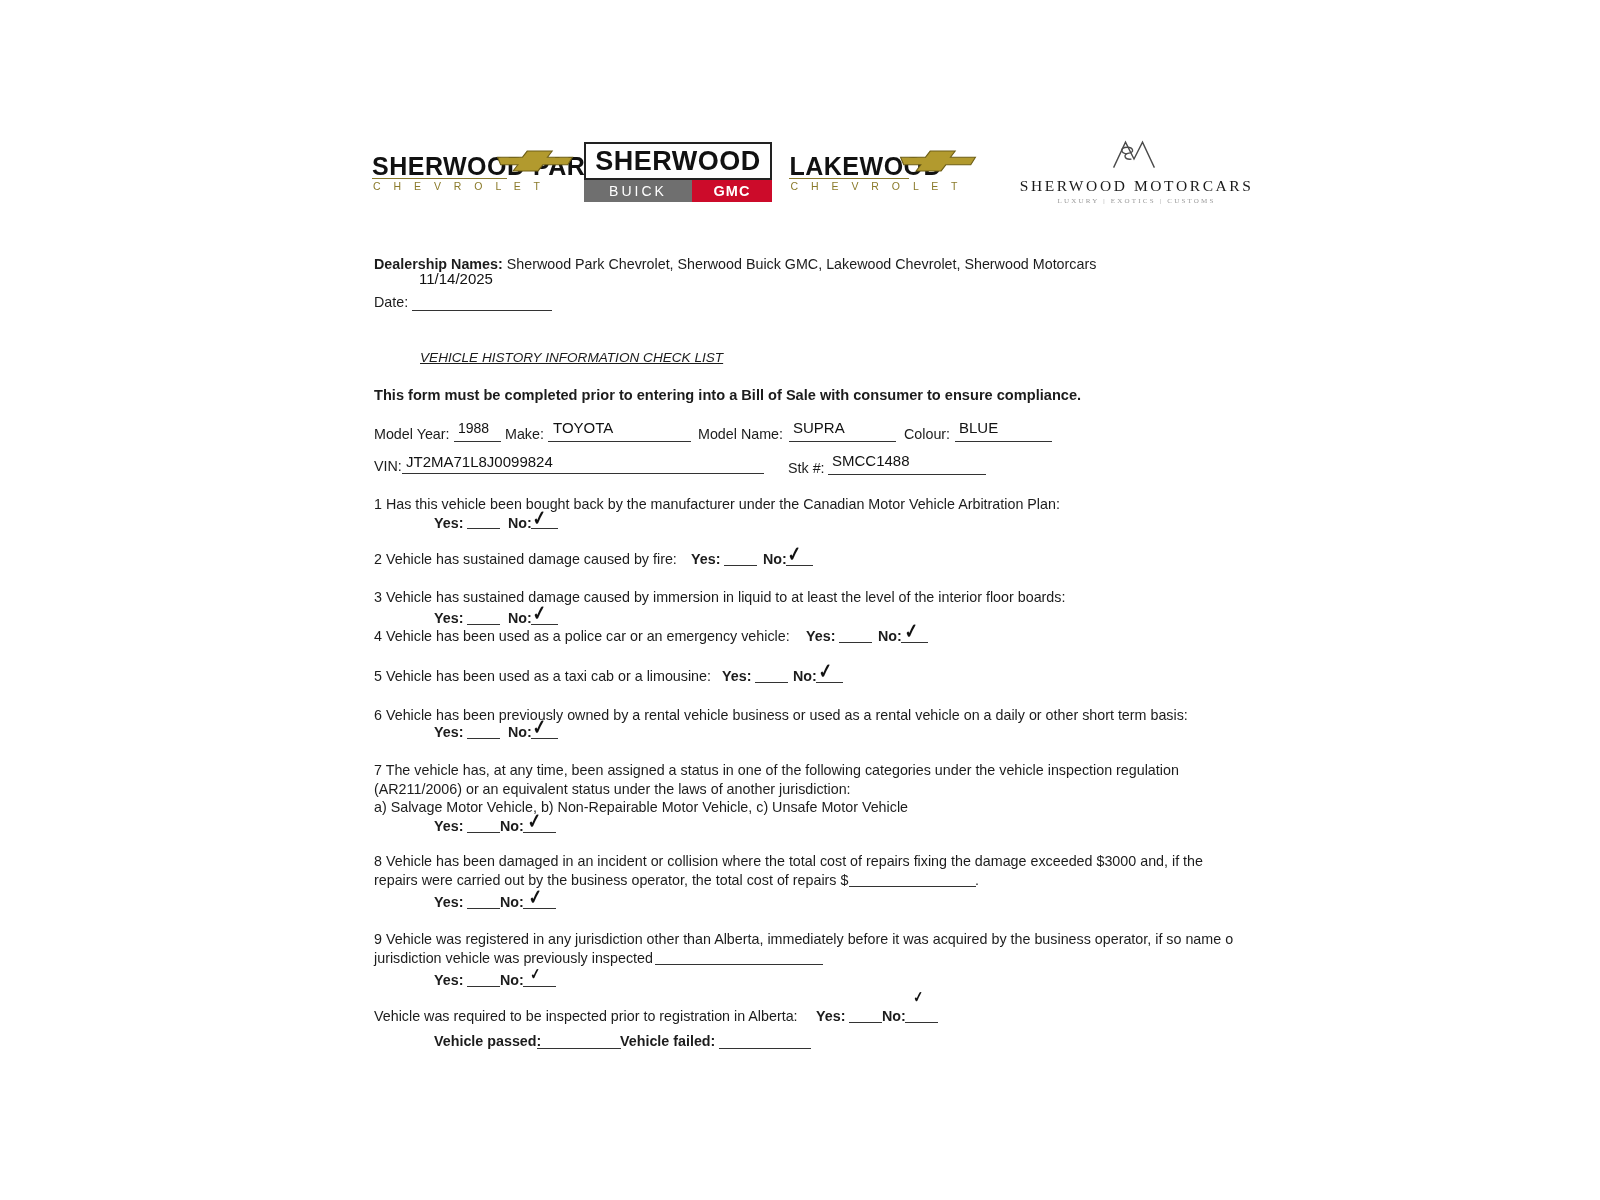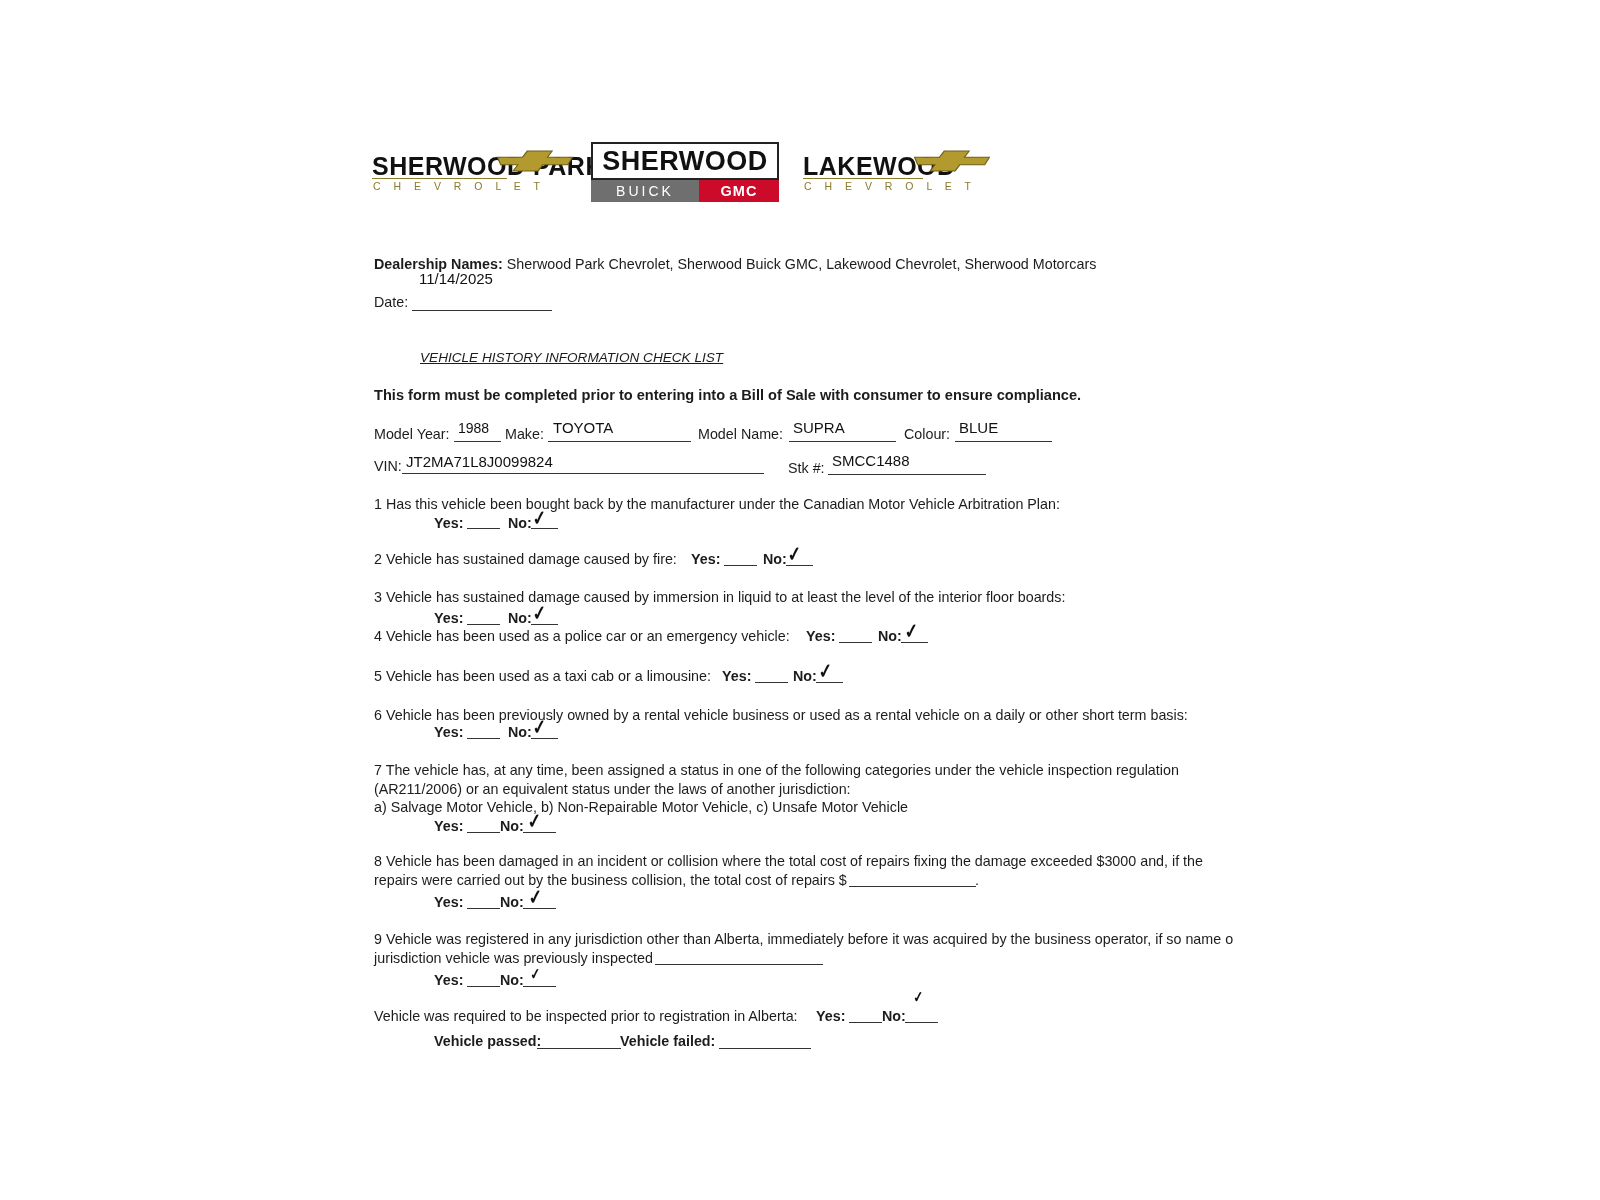--- a/index.html
+++ b/index.html
@@ -269,20 +269,30 @@
       <div class="l1">LAKEWOOD</div>
       <div class="rule"></div>
       <div class="l2">C H E V R O L E T</div>
       <span class="bowtie" style="left:110px; top:6px;">
         <svg viewBox="0 0 100 34" preserveAspectRatio="none">
           <path d="M2 12 L34 12 L40 4 L72 4 L66 12 L98 12 L92 22 L60 22 L54 30 L22 30 L28 22 L6 22 Z" fill="#b29a2e" stroke="#6e5f17" stroke-width="1.4"></path>
         </svg>
       </span>
     </div>
 
+    <div class="logo-smc">
+      <span class="mark">
+        <svg viewBox="0 0 60 40">
+          <path d="M6 36 L20 6 L30 26 L40 6 L54 36" fill="none" stroke="#4a4a4a" stroke-width="1.6"></path>
+          <path d="M22 20 C14 19, 13 12, 22 12 C29 12, 31 18, 24 19 C17 20, 18 27, 27 26" fill="none" stroke="#4a4a4a" stroke-width="1.6"></path>
+        </svg>
+      </span>
+      <div class="name">SHERWOOD MOTORCARS</div>
+      <div class="tag">LUXURY  |  EXOTICS  |  CUSTOMS</div>
+    </div>
   </div>
 
   <div class="txt" style="left:374px; top:254px;">
     <span class="b">Dealership Names:</span><span> Sherwood Park Chevrolet, Sherwood Buick GMC, Lakewood Chevrolet, Sherwood Motorcars</span>
   </div>
 
   <div class="txt" style="left:374px; top:292px;">Date:</div>
   <div class="ulbox" style="left:412px; top:310px; width:140px;"></div>
   <div class="fill" style="left:419px; top:270px;">11/14/2025</div>
 
@@ -383,21 +393,21 @@
   <div class="ulbox" style="left:467px; top:832px; width:33px;"></div>
   <div class="txt b" style="left:500px; top:816px;">No:</div>
   <div class="ulbox" style="left:523px; top:832px; width:33px;"></div>
   <div class="check" style="left:526px; top:809px;">✓</div>
 
   <div class="txt" style="left:374px; top:851px;">
     <span>8</span>
     <span>Vehicle has been damaged in an incident or collision where the total cost of repairs fixing the damage exceeded $3000 and, if the</span>
   </div>
   <div class="txt" style="left:374px; top:870px;">
-    <span>repairs were carried out by the business collision, the total cost of repairs $</span>
+    <span>repairs were carried out by the business operator, the total cost of repairs $</span>
   </div>
   <div class="ulbox" style="left:849px; top:886px; width:127px;"></div>
   <div class="fill" style="left:854px; top:866px; font-size:14px;"></div>
   <div class="txt" style="left:975px; top:870px;">.</div>
   <div class="txt b" style="left:434px; top:892px;">Yes:</div>
   <div class="ulbox" style="left:467px; top:908px; width:33px;"></div>
   <div class="txt b" style="left:500px; top:892px;">No:</div>
   <div class="ulbox" style="left:523px; top:908px; width:33px;"></div>
   <div class="check" style="left:527px; top:885px;">✓</div>
 

